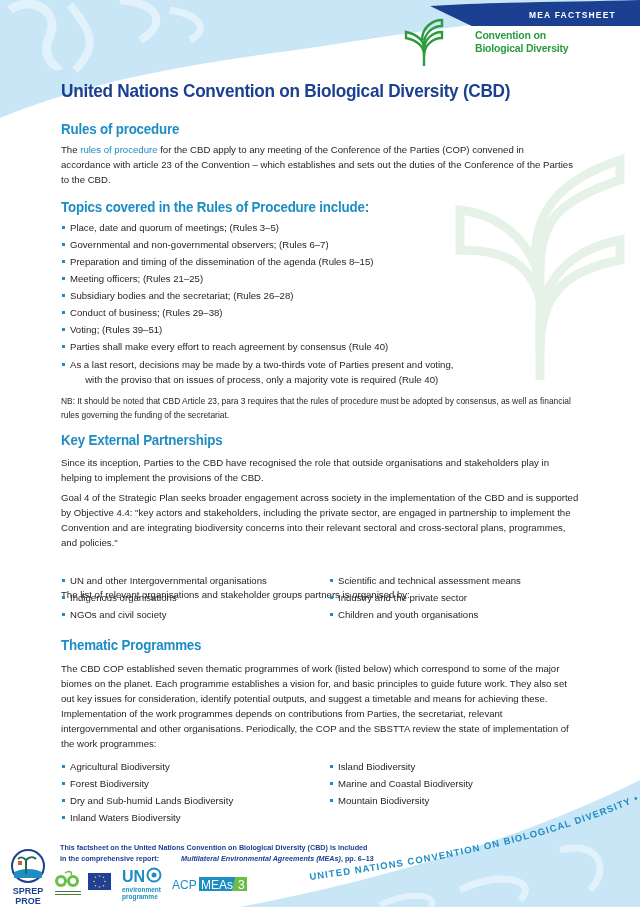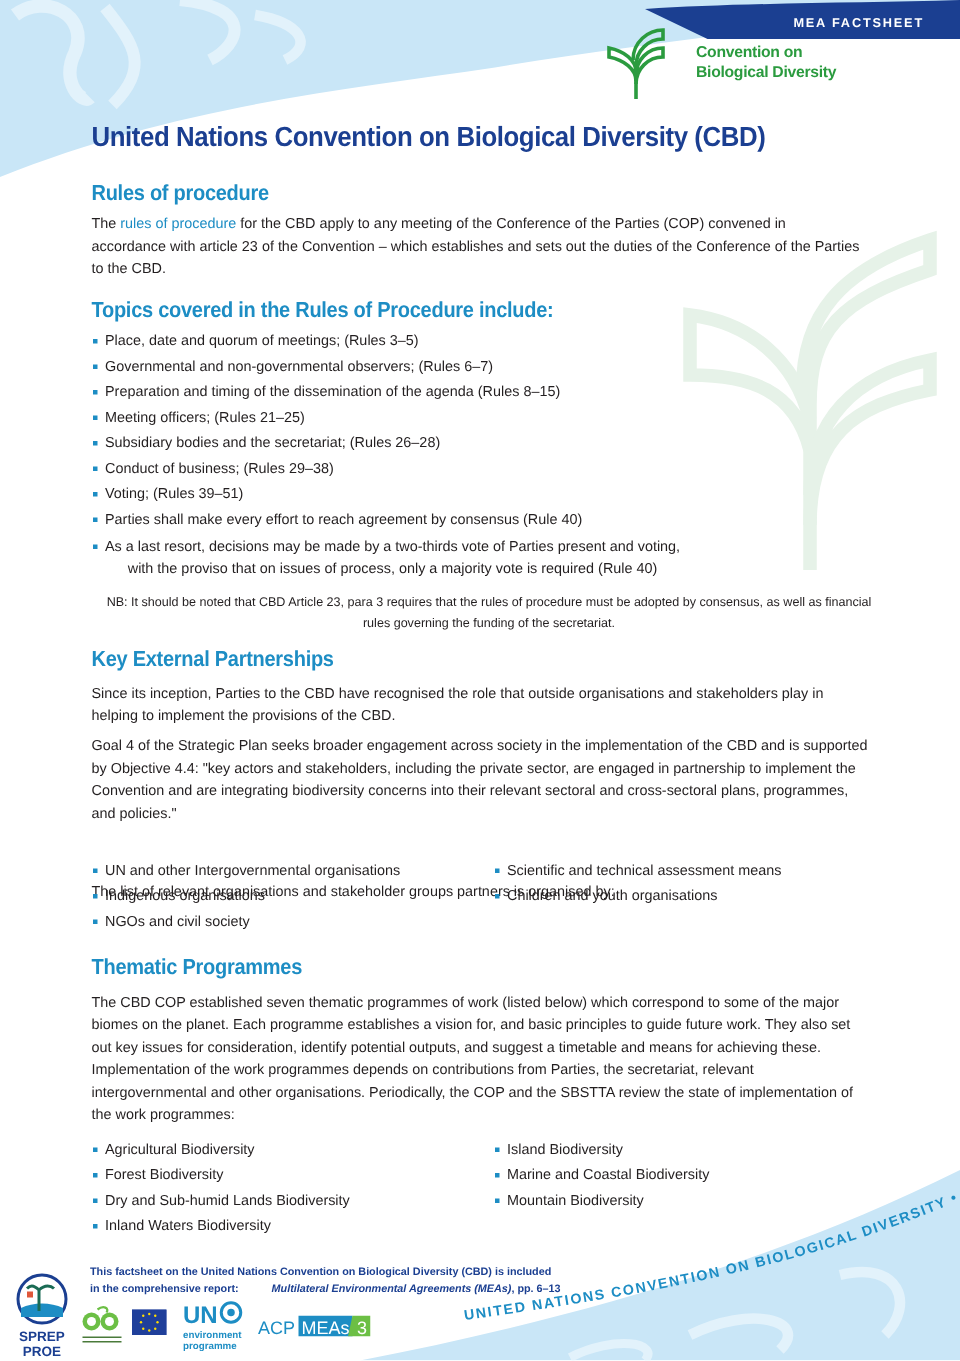--- a/index.html
+++ b/index.html
@@ -24,21 +24,21 @@
   .banner-label {
     position: absolute; right: 24px; top: 10px; z-index: 3;
     color: #ffffff; font-weight: bold; font-size: 8.5px; letter-spacing: 1.2px;
   }
   .cbd-logo {
     position: absolute; left: 402px; top: 16px; z-index: 3;
     display: flex; align-items: center;
   }
   .cbd-logo svg { width: 46px; height: 50px; }
   .cbd-logo-text {
-    margin-left: 16px; margin-top: 2px;
+    margin-left: 27px; margin-top: 2px;
     color: #2b9b3f; font-weight: bold; font-size: 10.5px; line-height: 13px;
     font-family: "Liberation Sans", sans-serif; letter-spacing: -0.2px;
   }
   .content {
     position: absolute; left: 61px; top: 0; width: 520px; z-index: 4;
   }
   h1 {
     position: absolute; left: 0; top: 80px; margin: 0; white-space: nowrap;
     color: #1b3f91; font-size: 18.5px; font-weight: bold; letter-spacing: -0.3px;
     transform: scaleX(0.93); transform-origin: left;
@@ -59,21 +59,21 @@
   ul.bullets li {
     position: relative; padding-left: 9px; font-size: 9.6px; line-height: 17px; white-space: nowrap;
   }
   ul.bullets li::before {
     content: ""; position: absolute; left: 1px; top: 7px; width: 3px; height: 3px; background: #1d8dc4;
   }
   ul.bullets li.two-line { line-height: 15px; margin-top: 2px; text-align: center; }
   ul.bullets li.two-line::before { top: 6px; }
   .nb {
     position: absolute; left: 0; margin: 0; width: 530px;
-    font-size: 8.4px; line-height: 14px; color: #231f20; text-align: center;
+    font-size: 8.4px; line-height: 14px; color: #231f20;
   }
   .footer-note {
     position: absolute; left: 60px; top: 842px; z-index: 5;
     font-size: 7.2px; line-height: 11px; color: #1b3f91; font-weight: bold;
   }
   .footer-note em { font-style: italic; margin-left: 20px; }
   .curve-text-wrap {
     position: absolute; left: 300px; top: 790px; width: 340px; height: 100px; z-index: 5;
   }
   .logos { position: absolute; z-index: 5; }
@@ -148,20 +148,21 @@
   <p style="top:455px">Since its inception, Parties to the CBD have recognised the role that outside organisations and stakeholders play in helping to implement the provisions of the CBD.</p>
   <p style="top:490px">Goal 4 of the Strategic Plan seeks broader engagement across society in the implementation of the CBD and is supported by Objective 4.4: "key actors and stakeholders, including the private sector, are engaged in partnership to implement the Convention and are integrating biodiversity concerns into their relevant sectoral and cross-sectoral plans, programmes, and policies."</p>
   <p style="top:587px">The list of relevant organisations and stakeholder groups partners is organised by:</p>
   <ul class="bullets" style="top:572px">
     <li>UN and other Intergovernmental organisations</li>
     <li>Indigenous organisations</li>
     <li>NGOs and civil society</li>
   </ul>
   <ul class="bullets" style="top:572px; left:268px">
     <li>Scientific and technical assessment means</li>
+    <li>Industry and the private sector</li>
     <li>Children and youth organisations</li>
   </ul>
 
   <h2 style="top:637px">Thematic Programmes</h2>
   <p style="top:661px; width:510px">The CBD COP established seven thematic programmes of work (listed below) which correspond to some of the major biomes on the planet. Each programme establishes a vision for, and basic principles to guide future work. They also set out key issues for consideration, identify potential outputs, and suggest a timetable and means for achieving these. Implementation of the work programmes depends on contributions from Parties, the secretariat, relevant intergovernmental and other organisations. Periodically, the COP and the SBSTTA review the state of implementation of the work programmes:</p>
   <ul class="bullets" style="top:758px">
     <li>Agricultural Biodiversity</li>
     <li>Forest Biodiversity</li>
     <li>Dry and Sub-humid Lands Biodiversity</li>
     <li>Inland Waters Biodiversity</li>

